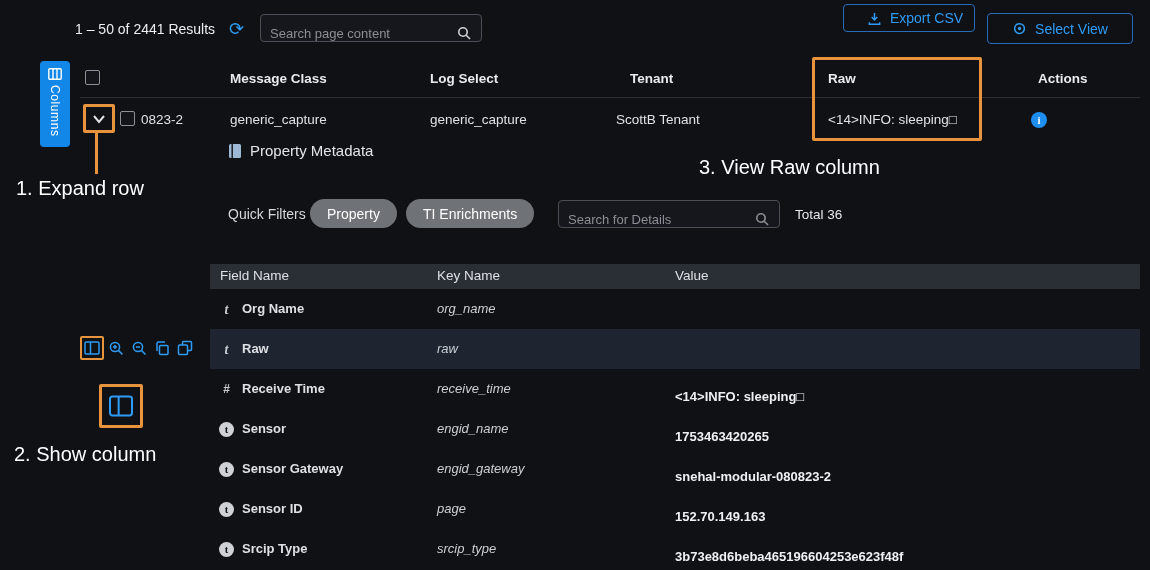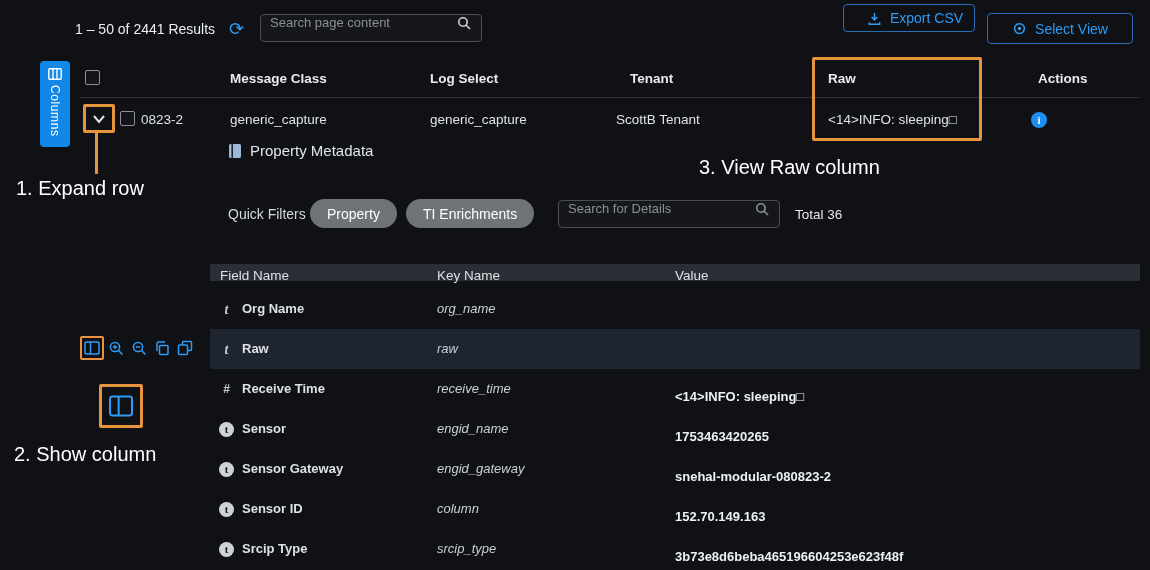--- a/index.html
+++ b/index.html
@@ -10,21 +10,21 @@
     font-family:"Liberation Sans", sans-serif;
     color:#e4e7ea;
     overflow:hidden;
   }
   .abs { position:absolute; }
 
   
   .results { font-size:14px; color:#eceef1; }
   .refresh { color:#2e9bf5; font-size:18px; line-height:18px; cursor:pointer; }
   .searchbox {
-    display:flex; align-items:flex-start; gap:6px;
+    display:flex; align-items:flex-end; gap:6px;
     height:28px; padding:0 9px;
     background:#15171c; border:1px solid #4a4e54; border-radius:4px;
   }
   .searchbox input {
     flex:1; min-width:0; background:transparent; border:none; outline:none;
     color:#dadde1; font-size:13px; font-family:"Liberation Sans", sans-serif;
   }
   .searchbox input::placeholder { color:#8b8f95; }
   .mag { color:#cfd3d8; flex:none; }
   .mag.gray { color:#8b8f95; }
@@ -63,21 +63,21 @@
   
   .section-title { font-size:15px; color:#e3e6e9; display:flex; align-items:center; gap:8px; }
   .qf-label { font-size:14px; color:#d4d7db; }
   .pill {
     display:flex; align-items:center; height:29px; padding:0 17px;
     background:#6f7276; color:#fff; border-radius:15px; font-size:14px;
     cursor:pointer; white-space:nowrap;
   }
   .total { font-size:13.5px; color:#e6e8eb; }
 
-  .dt-header { background:#2a2e35; height:17px; }
+  .dt-header { background:#2a2e35; height:25px; }
   .dt-hlabel { position:absolute; top:4px; font-size:13.5px; color:#dde0e4; }
   .dt-rows { width:930px; }
   .dt-row { position:absolute; left:0; width:930px; height:40px; cursor:pointer; }
   .dt-row.hl { background:#1e2430; }
   .dt-row span { position:absolute; top:0; height:36px; line-height:40px; white-space:nowrap; }
   .ic {
     position:absolute; left:9px; top:12.5px !important; width:15px; height:15px !important;
     line-height:15px !important; text-align:center; font-size:12px; color:#c9cdd2;
   }
   .ic-text { font-family:"Liberation Serif", serif; font-style:italic; font-weight:700; font-size:14px; }
@@ -219,21 +219,21 @@
   <div class="dt-row" style="top:160px;">
     <span class="ic ic-circle">t</span>
     <span class="fname">Sensor Gateway</span>
     <span class="kname">engid_gateway</span>
     <span class="val">152.70.149.163</span>
   </div>
 
   <div class="dt-row" style="top:200px;">
     <span class="ic ic-circle">t</span>
     <span class="fname">Sensor ID</span>
-    <span class="kname">column</span>
+    <span class="kname">page</span>
     <span class="val">3b73e8d6beba465196604253e623f48f</span>
   </div>
 
   <div class="dt-row" style="top:240px;">
     <span class="ic ic-circle">t</span>
     <span class="fname">Srcip Type</span>
     <span class="kname">srcip_type</span>
   </div>
 
 </div>

